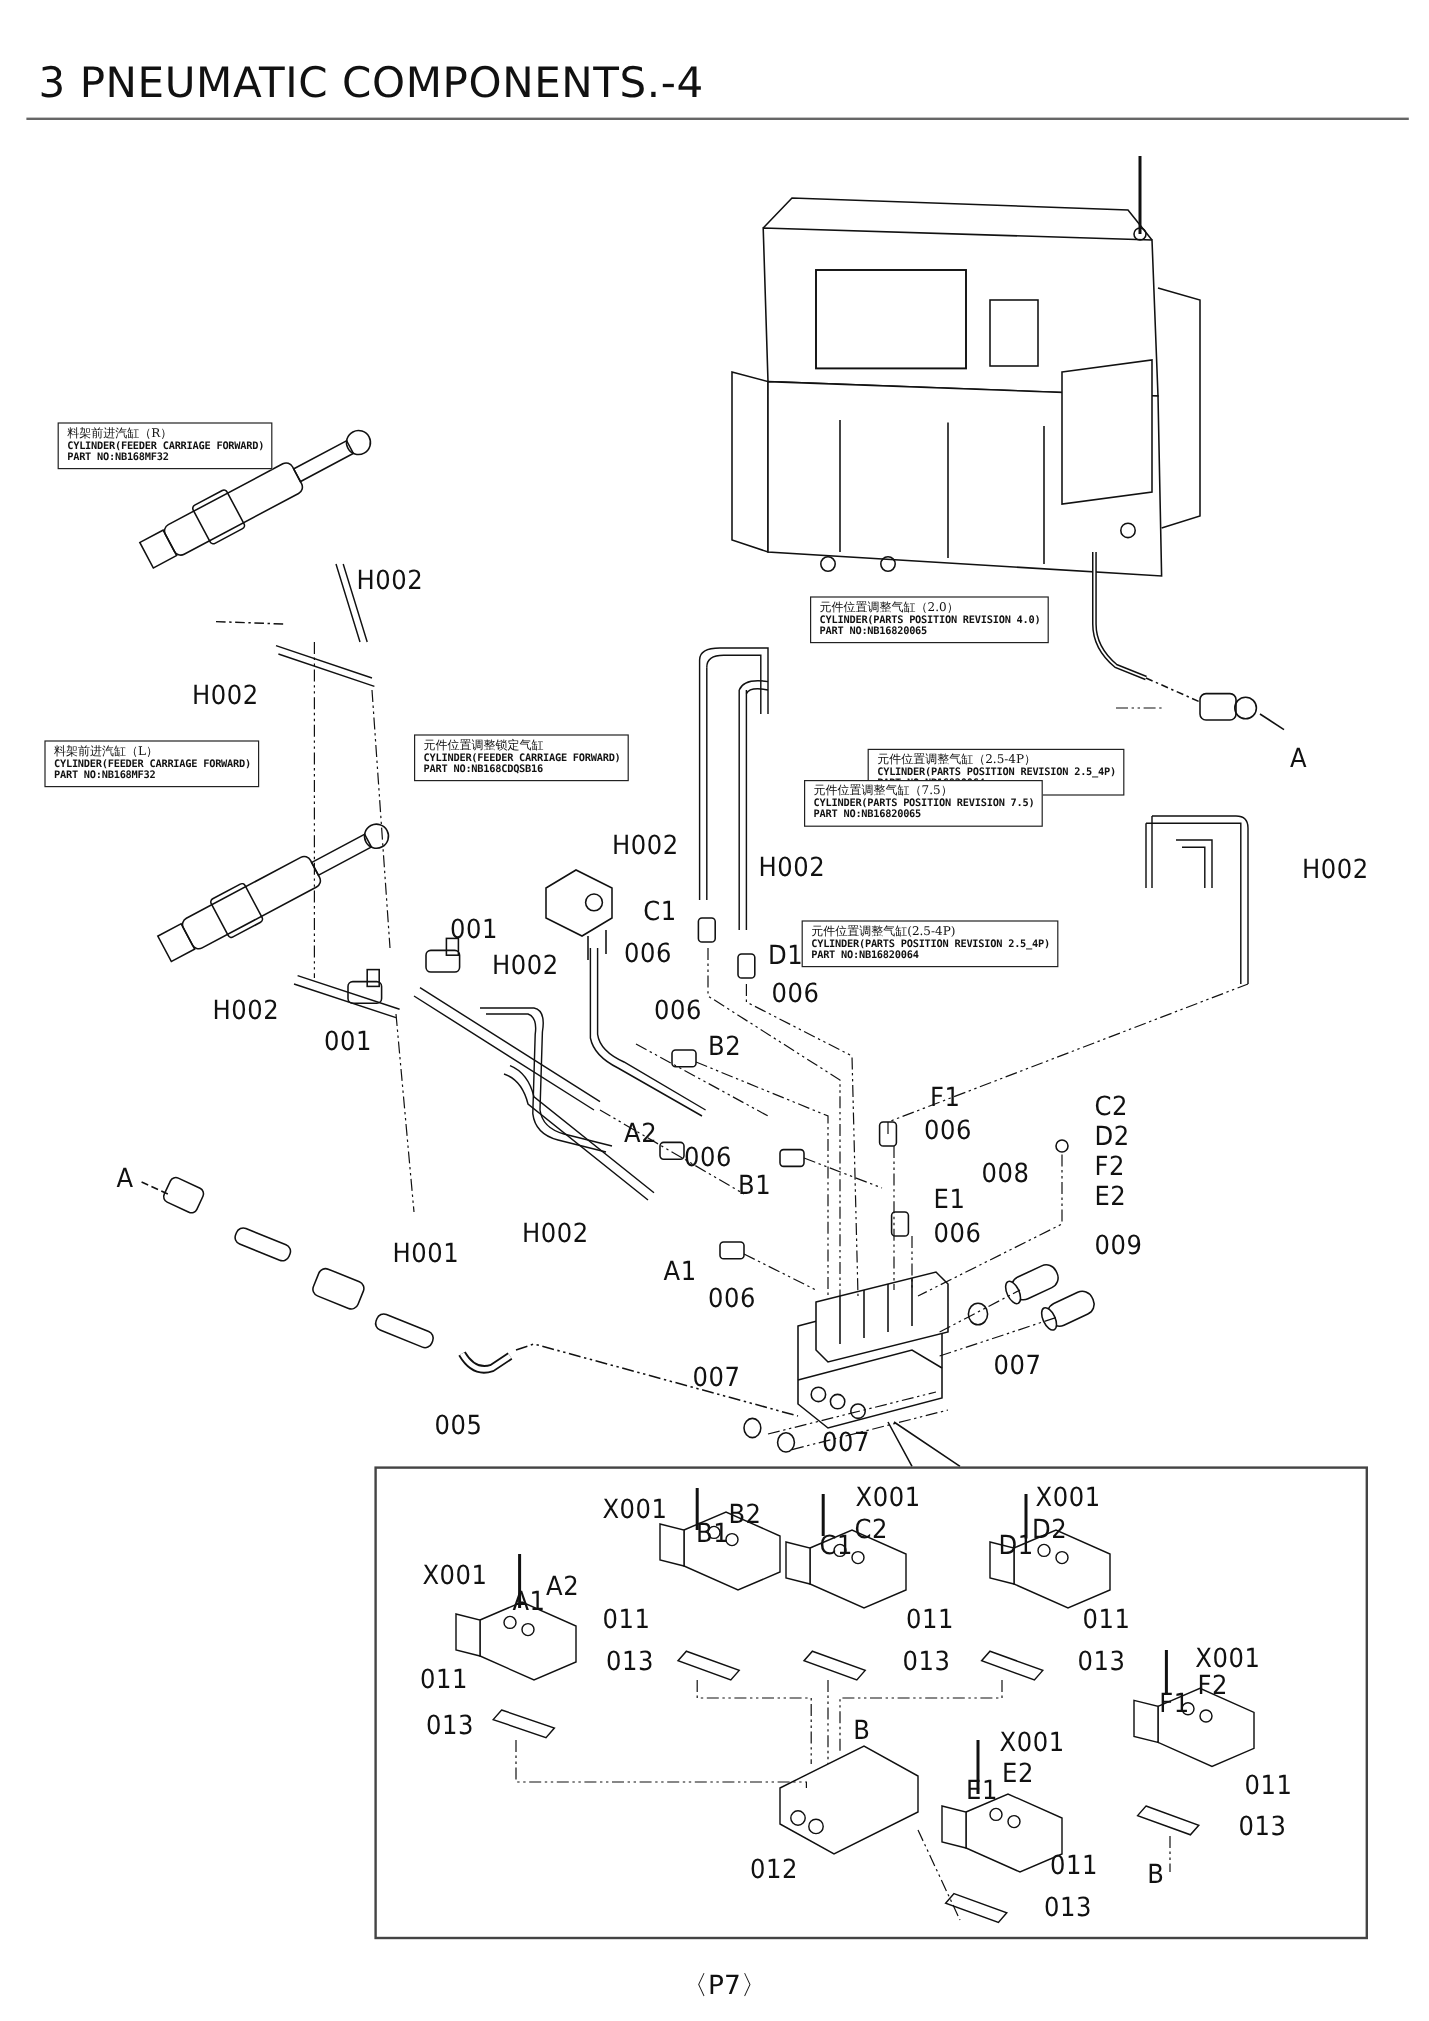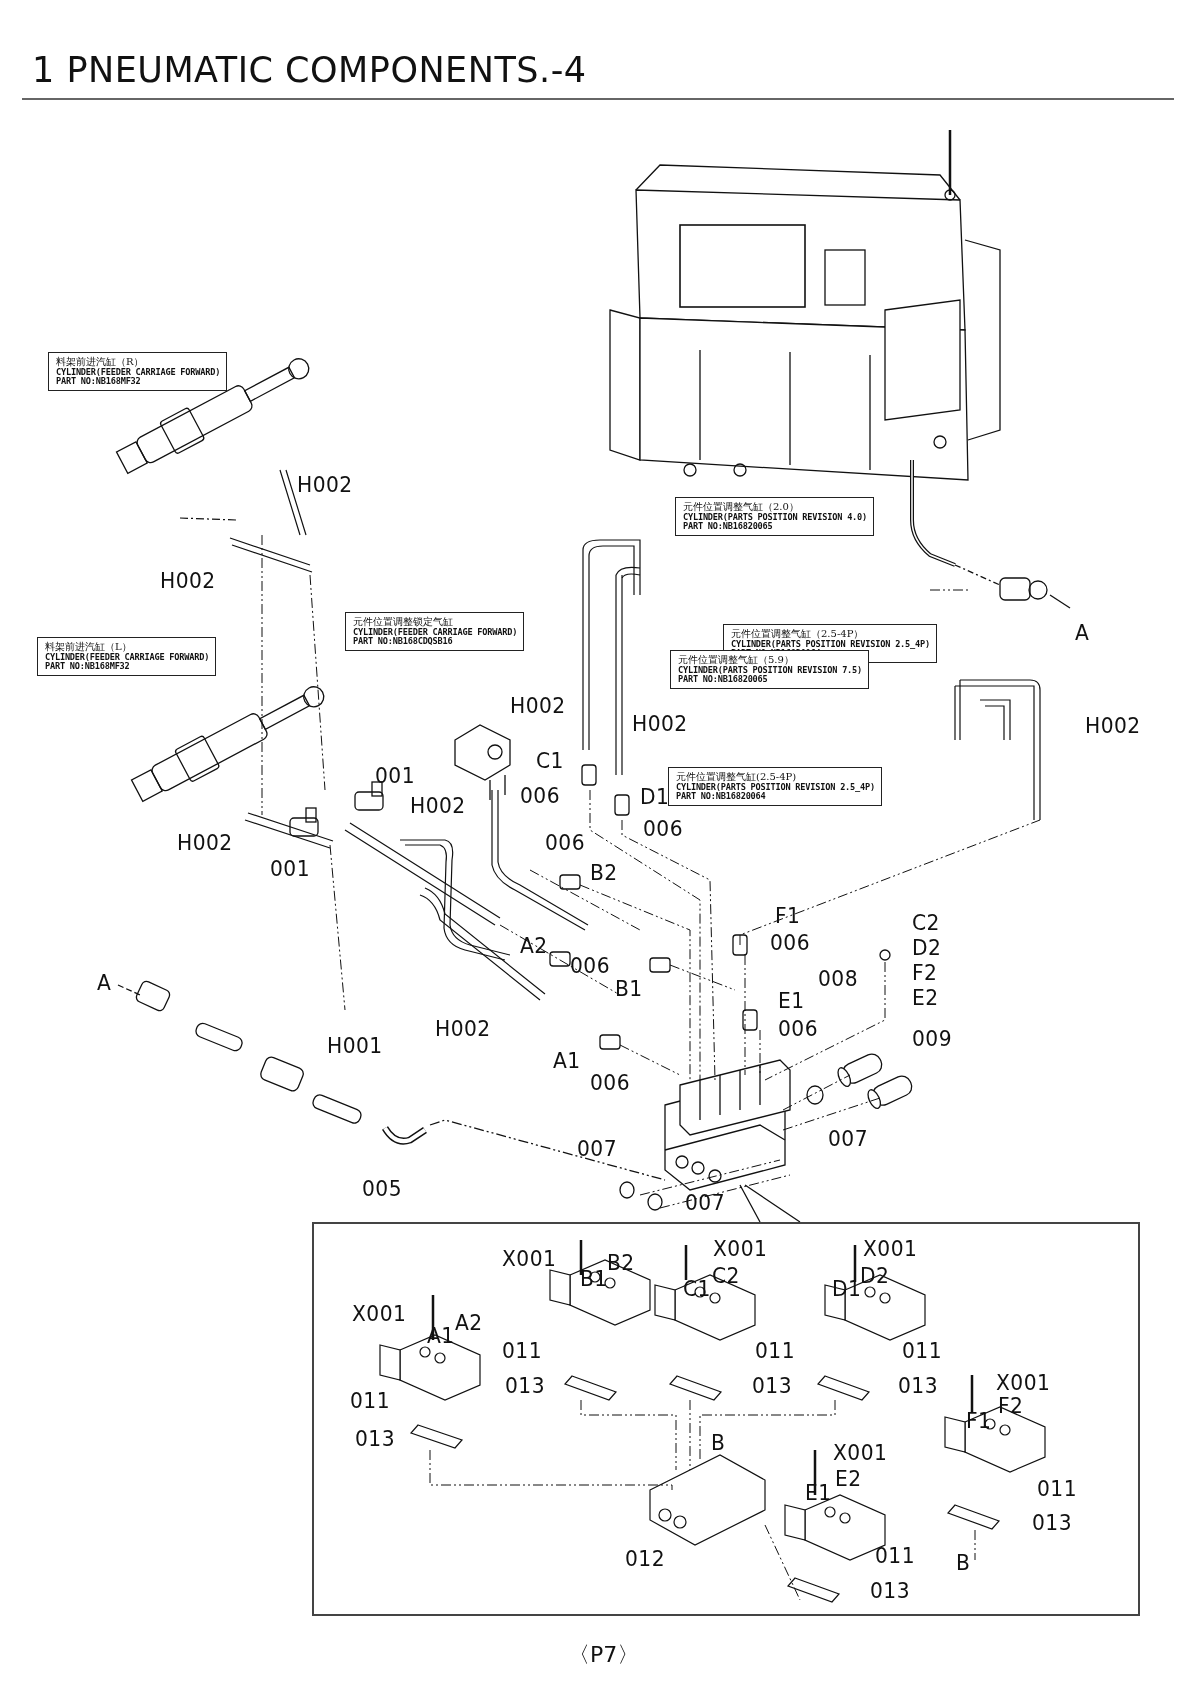--- a/index.html
+++ b/index.html
@@ -10,21 +10,21 @@
   .callout{position:absolute;border:1.6px solid #222;background:#fff;padding:3px 6px 3px 7px;line-height:1.15;}
   .callout .cn{font-family:"DejaVu Serif",serif;font-size:10px;display:block;}
   .callout .en{font-family:"DejaVu Sans Mono",monospace;font-size:8.6px;font-weight:bold;display:block;letter-spacing:-0.2px;}
   .lbl{position:absolute;font-family:"DejaVu Sans",sans-serif;font-size:22px;font-weight:normal;color:#111;line-height:1;letter-spacing:0.5px;transform:scaleX(0.92);transform-origin:left top;}
   .page-num{position:absolute;left:568px;top:1640px;font-size:22px;font-family:"DejaVu Sans",sans-serif;}
   .inset{position:absolute;left:312px;top:1222px;width:824px;height:390px;border:2px solid #444;}
 </style>
 </head>
 <body>
 
-<div class="title">1 PNEUMATIC  COMPONENTS.-4</div>
+<div class="title">3 PNEUMATIC  COMPONENTS.-4</div>
 <div class="rule"></div>
 
 <svg id="diagram" width="1191" height="1684" viewBox="0 0 1191 1684">
   <defs>
     <pattern id="hatch" width="4" height="4" patternUnits="userSpaceOnUse">
         <path d="M0 4L4 0" stroke="#333" stroke-width="0.6"></path>
       </pattern>
   </defs>
   <g fill="none" stroke="#111" stroke-width="1.3">
 
@@ -231,42 +231,42 @@
       <path d="M765 1525 L800 1600"></path>
     </g>
   </g>
 </svg>
 
 <div class="callout" style="left:48px;top:352px;">
   <span class="cn">料架前进汽缸（R）</span>
   <span class="en">CYLINDER(FEEDER CARRIAGE FORWARD)</span>
   <span class="en">PART NO:NB168MF32</span>
 </div>
-<div class="callout" style="left:37px;top:617px;margin-top:20px;">
+<div class="callout" style="left:37px;top:617px;">
   <span class="cn">料架前进汽缸（L）</span>
   <span class="en">CYLINDER(FEEDER CARRIAGE FORWARD)</span>
   <span class="en">PART NO:NB168MF32</span>
 </div>
 <div class="callout" style="left:345px;top:612px;">
   <span class="cn">元件位置调整锁定气缸</span>
   <span class="en">CYLINDER(FEEDER CARRIAGE FORWARD)</span>
   <span class="en">PART NO:NB168CDQSB16</span>
 </div>
 <div class="callout" style="left:675px;top:497px;">
   <span class="cn">元件位置调整气缸（2.0）</span>
   <span class="en">CYLINDER(PARTS POSITION REVISION 4.0)</span>
   <span class="en">PART NO:NB16820065</span>
 </div>
 <div class="callout" style="left:723px;top:580px;margin-top:44px;">
   <span class="cn">元件位置调整气缸（2.5-4P）</span>
   <span class="en">CYLINDER(PARTS POSITION REVISION 2.5_4P)</span>
   <span class="en">PART NO:NB16820064</span>
 </div>
 <div class="callout" style="left:670px;top:650px;">
-  <span class="cn">元件位置调整气缸（5.9）</span>
+  <span class="cn">元件位置调整气缸（7.5）</span>
   <span class="en">CYLINDER(PARTS POSITION REVISION 7.5)</span>
   <span class="en">PART NO:NB16820065</span>
 </div>
 <div class="callout" style="left:668px;top:755px;margin-top:12px;">
   <span class="cn">元件位置调整气缸(2.5-4P)</span>
   <span class="en">CYLINDER(PARTS POSITION REVISION 2.5_4P)</span>
   <span class="en">PART NO:NB16820064</span>
 </div>
 
 <div class="lbl" style="left:297px;top:474px;">H002</div>

